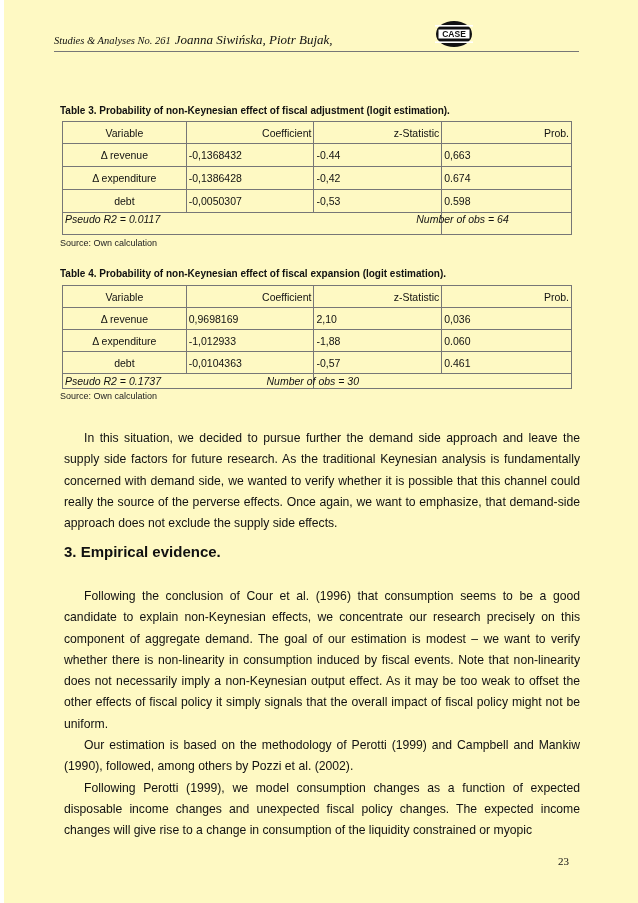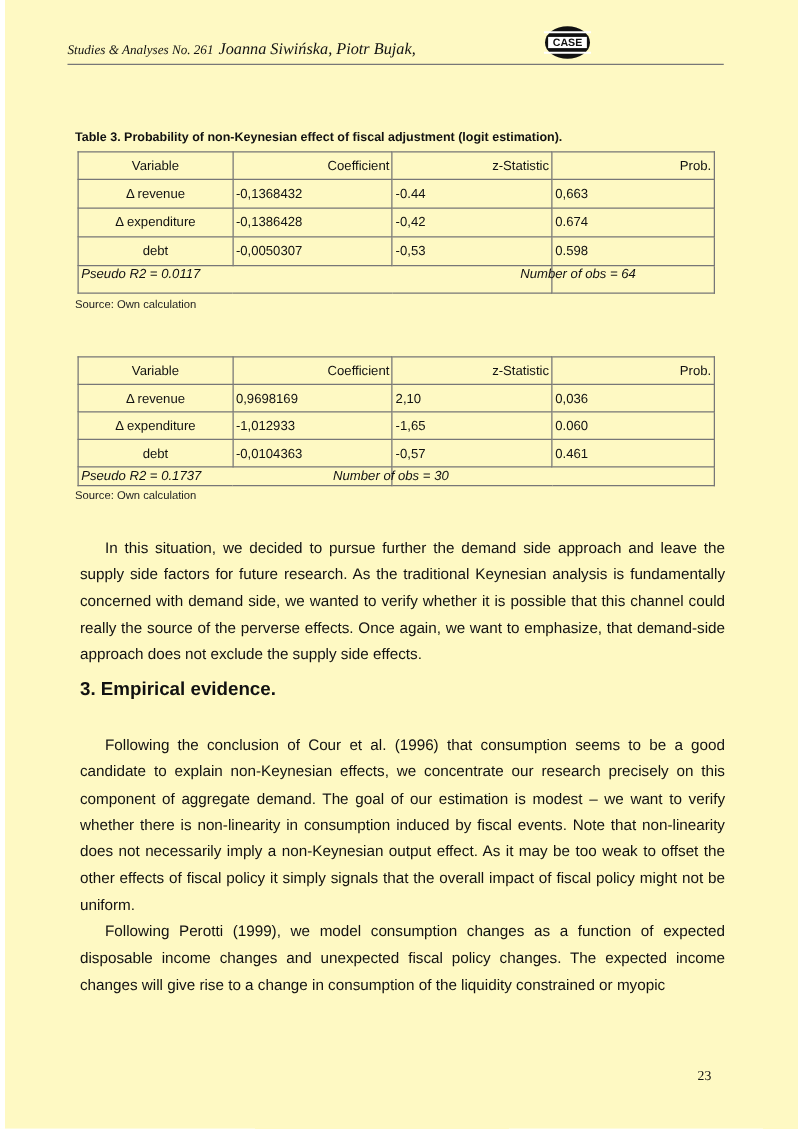--- a/index.html
+++ b/index.html
@@ -82,38 +82,39 @@
         <span>Pseudo R2 = 0.0117</span>
       </td>
       <td style="vertical-align:top; text-align:left;">
         <span style="position:relative; left:-28px;">Number of obs = 64</span>
       </td>
     </tr>
   </tbody>
     </table>
   <div class="source" style="top:238px;">Source: Own calculation</div>
 
+  <div class="caption" style="top:268px;">Table 4. Probability of non-Keynesian effect of fiscal expansion (logit estimation).</div>
   <table class="data" style="top:285px;">
     <tbody>
         <tr class="head">
       <td class="c0">Variable</td>
       <td class="c1">Coefficient</td>
       <td class="c2">z-Statistic</td>
       <td class="c3">Prob.</td>
     </tr>
     <tr style="height:22px">
       <td class="c0">Δ revenue</td>
       <td class="c1">0,9698169</td>
       <td class="c2">2,10</td>
       <td class="c3">0,036</td>
     </tr>
     <tr style="height:22px">
       <td class="c0">Δ expenditure</td>
       <td class="c1">-1,012933</td>
-      <td class="c2">-1,65</td>
+      <td class="c2">-1,88</td>
       <td class="c3">0.060</td>
     </tr>
     <tr style="height:22px">
       <td class="c0">debt</td>
       <td class="c1">-0,0104363</td>
       <td class="c2">-0,57</td>
       <td class="c3">0.461</td>
     </tr>
     <tr class="foot" style="height:15px">
       <td colspan="2" style="height:14px;">
@@ -128,17 +129,18 @@
   <div class="source" style="top:391px;">Source: Own calculation</div>
 
   <div class="body-text" style="top:428px;">
     <p>In this situation, we decided to pursue further the demand side approach and leave the supply side factors for future research. As the traditional Keynesian analysis is fundamentally concerned with demand side, we wanted to verify whether it is possible that this channel could really the source of the perverse effects. Once again, we want to emphasize, that demand-side approach does not exclude the supply side effects.</p>
   </div>
 
   <div class="section-heading">3. Empirical evidence.</div>
 
   <div class="body-text" style="top:586px;">
     <p>Following the conclusion of Cour et al. (1996) that consumption seems to be a good candidate to explain non-Keynesian effects, we concentrate our research precisely on this component of aggregate demand. The goal of our estimation is modest – we want to verify whether there is non-linearity in consumption induced by fiscal events. Note that non-linearity does not necessarily imply a non-Keynesian output effect. As it may be too weak to offset the other effects of fiscal policy it simply signals that the overall impact of fiscal policy might not be uniform.</p>
+    <p>Our estimation is based on the methodology of Perotti (1999) and Campbell and Mankiw (1990), followed, among others by Pozzi et al. (2002).</p>
     <p>Following Perotti (1999), we model consumption changes as a function of expected disposable income changes and unexpected fiscal policy changes. The expected income changes will give rise to a change in consumption of the liquidity constrained or myopic</p>
   </div>
 
   <div class="page-number">23</div>
 </div>
 
 </body></html>

